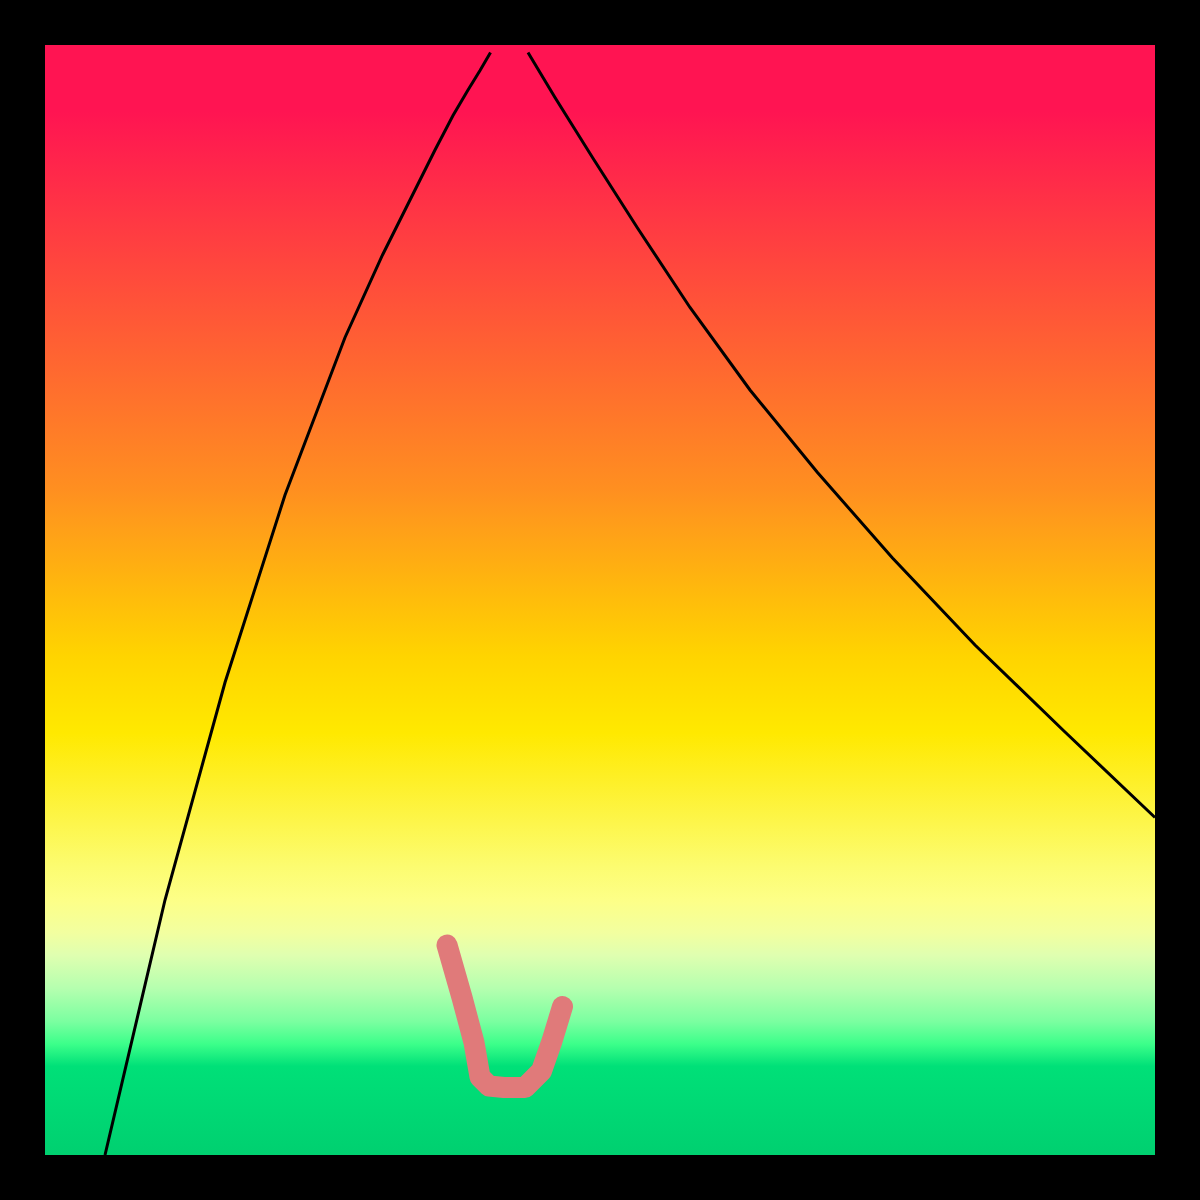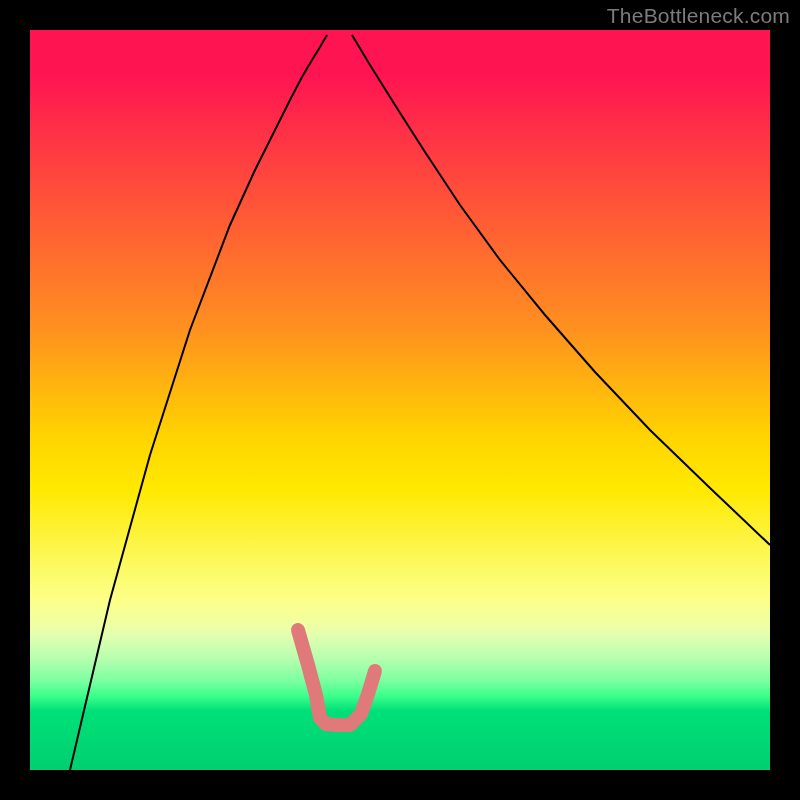--- a/index.html
+++ b/index.html
@@ -66,21 +66,20 @@
     stroke: #e07a7a;
     stroke-width: 14;
     stroke-linecap: round;
     stroke-linejoin: round;
   }
 </style>
 </head>
 <body>
 
 <div class="frame">
-  <div class="watermark">TheBottleneck.com</div>
   <div class="plot-area">
     <svg class="curves" viewBox="0 0 740 740" preserveAspectRatio="none">
       <path id="highlight-path" class="highlight" d="M268 600 L278 635 L286 665 L290 688 L296 694 L306 695 L320 695 L331 684 L338 664 L345 641"></path>
       <path id="left-curve" class="curve-line" d="M40 740 L80 570 L120 425 L160 300 L200 195 L225 140 L245 100 L260 70 L272 47 L282 30 L290 17 L297 5"></path>
       <path id="right-curve" class="curve-line" d="M322 5 L340 35 L365 75 L395 122 L430 175 L470 230 L515 285 L565 342 L620 400 L680 458 L740 515"></path>
     </svg>
   </div>
 </div>
 
 </body></html>

